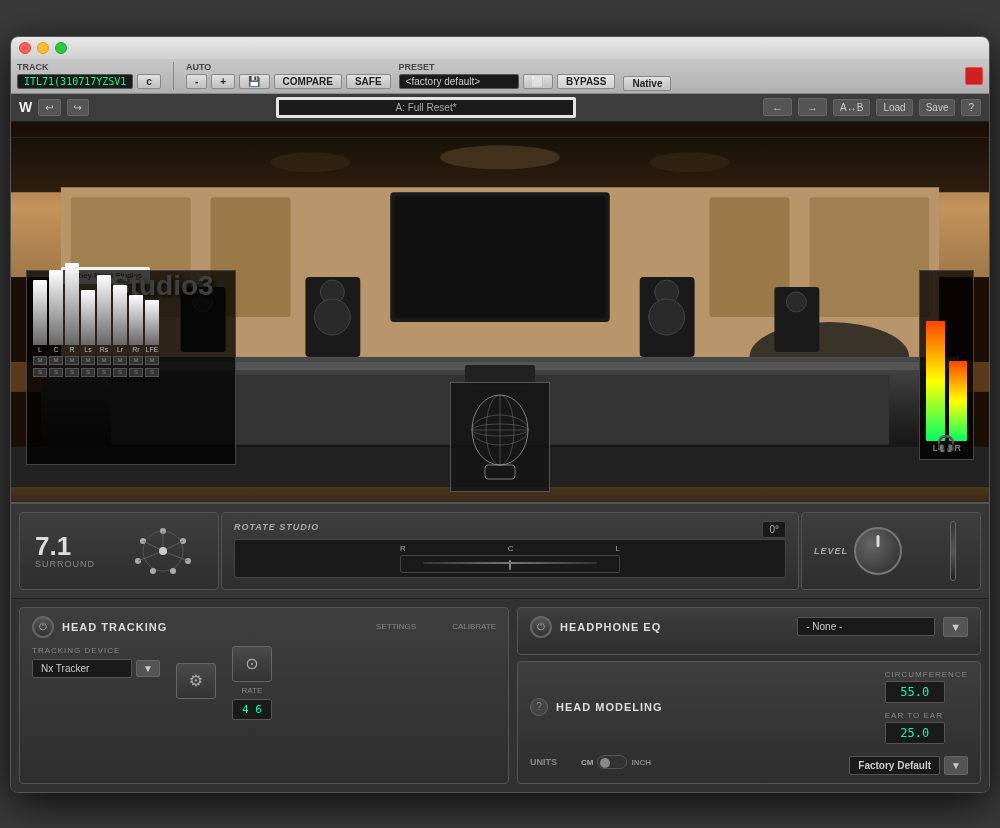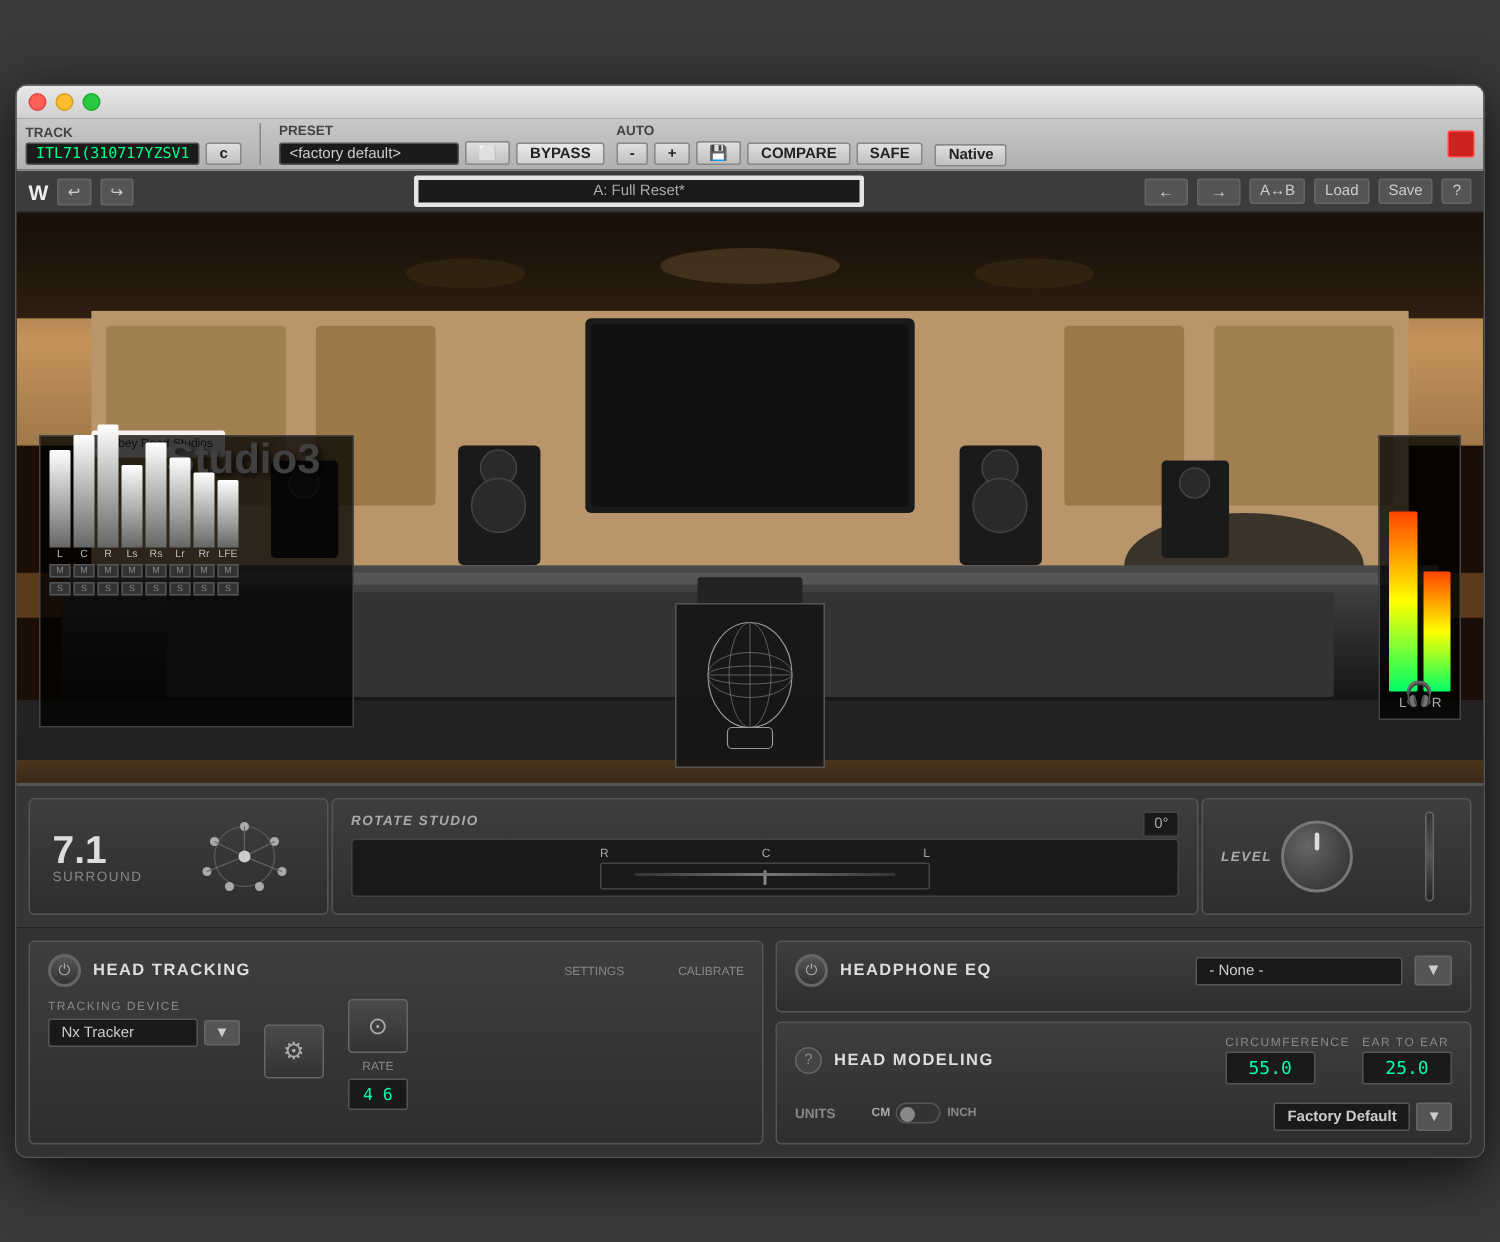--- a/index.html
+++ b/index.html
@@ -326,21 +326,21 @@
       cursor: pointer;
     }
     .toggle-knob {
       position: absolute;
       top: 2px; left: 2px;
       width: 10px; height: 10px;
       background: #888;
       border-radius: 50%;
     }
     .measurement-fields {
-      display: flex; gap: 8px;
+      display: flex; gap: 8px; flex-direction: column;
     }
     .measurement-group { display: flex; flex-direction: column; gap: 2px; }
     .measure-label { color: #888; font-size: 8px; text-transform: uppercase; letter-spacing: 1px; }
     .measure-field {
       background: #1a1a1a;
       border: 1px solid #555;
       color: #00ffaa;
       padding: 3px 6px;
       border-radius: 2px;
       font-size: 12px;
@@ -441,35 +441,35 @@
   <div class="daw-bar">
     <div class="daw-section">
       <div class="daw-label">Track</div>
       <div class="daw-row">
         <div class="daw-field">ITL71(310717YZSV1</div>
         <div class="daw-btn">c</div>
       </div>
     </div>
     <div class="daw-divider"></div>
     <div class="daw-section">
-      <div class="daw-label">Preset</div>
-      <div class="daw-row">
-        <div class="preset-dropdown">&lt;factory default&gt;</div>
-        <div class="daw-btn">⬜</div>
-        <div class="daw-btn bypass">BYPASS</div>
-      </div>
-    </div>
-    <div class="daw-section">
       <div class="daw-label">Auto</div>
       <div class="daw-row">
         <span class="daw-btn">-</span>
         <span class="daw-btn">+</span>
         <span class="daw-btn">💾</span>
         <span class="daw-btn">COMPARE</span>
         <span class="daw-btn">SAFE</span>
+      </div>
+    </div>
+    <div class="daw-section">
+      <div class="daw-label">Preset</div>
+      <div class="daw-row">
+        <div class="preset-dropdown">&lt;factory default&gt;</div>
+        <div class="daw-btn">⬜</div>
+        <div class="daw-btn bypass">BYPASS</div>
       </div>
     </div>
     <div class="daw-section">
       <div style="height:13px"></div>
       <div class="daw-row">
         <div class="daw-btn">Native</div>
       </div>
     </div>
     <div style="margin-left:auto; display:flex; align-items:center;">
       <div style="width:18px;height:18px;background:#cc2222;border:1px solid #ff4444;border-radius:2px;cursor:pointer;"></div>

